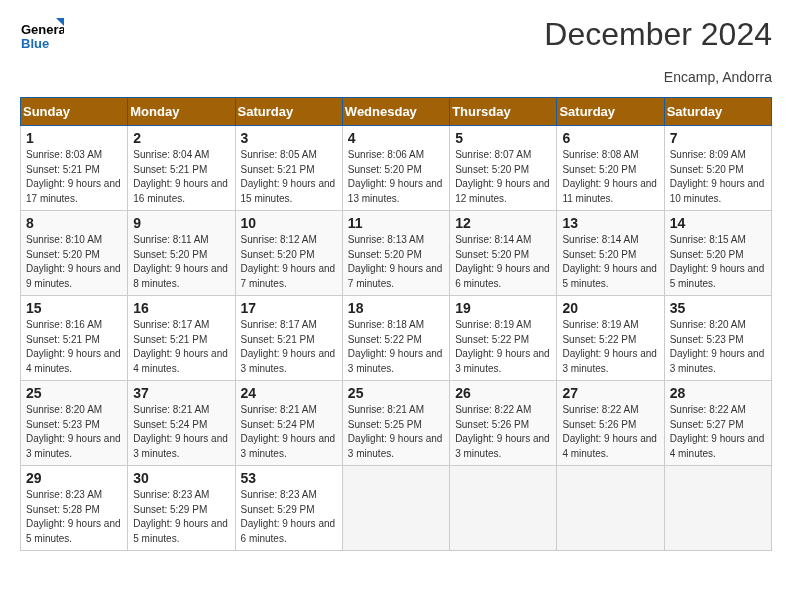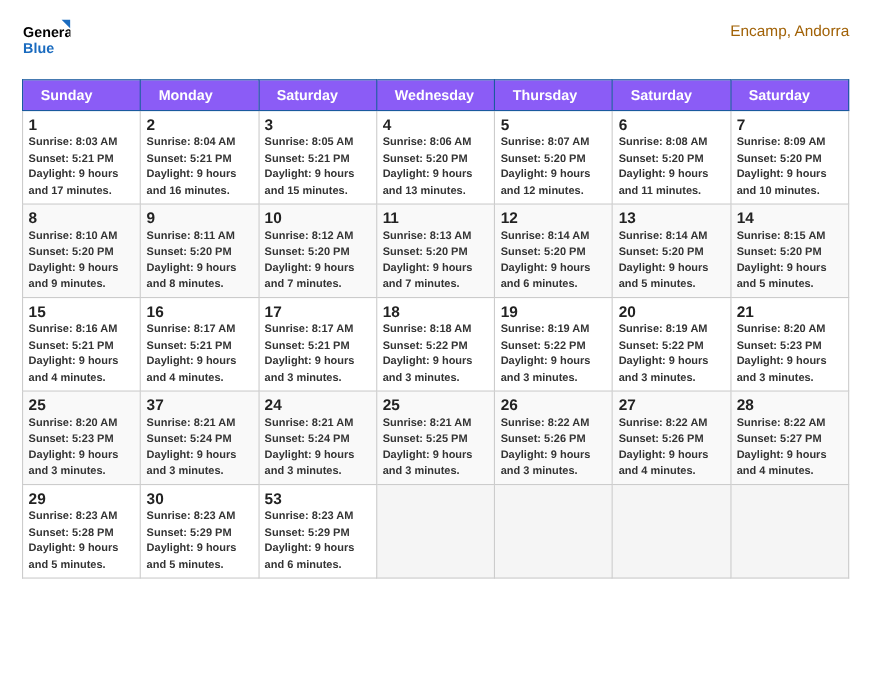--- a/index.html
+++ b/index.html
@@ -30,35 +30,35 @@
     .title-block {
       text-align: right;
     }
     .month-title {
       font-size: 32px;
       font-weight: normal;
       color: #333;
     }
     .location {
       font-size: 14px;
-      color: #a16207;
-      margin-top: 4px;
+      color: #404040;
+      margin-top: 16px;
     }
     
     .calendar {
       width: 100%;
       border-collapse: collapse;
       font-size: 11px;
     }
     .calendar thead tr th {
-      background: #8b5cf6;
+      background: #a16207;
       color: #fff;
       font-weight: bold;
       font-size: 13px;
-      padding: 6px 16px;
+      padding: 6px 2px;
       text-align: left;
       border: 1px solid #1a5a9e;
     }
     .calendar tbody tr td {
       vertical-align: top;
       border: 1px solid #ccc;
       padding: 4px 5px;
       background: #fff;
       min-height: 80px;
       width: 14.28%;
@@ -70,21 +70,20 @@
       font-size: 14px;
       font-weight: bold;
       color: #222;
       display: block;
       margin-bottom: 2px;
     }
     .day-info {
       font-size: 10px;
       color: #333;
       line-height: 1.45;
-      font-weight: bold;
     }
     .calendar tbody tr:nth-child(even) td {
       background: #f9f9f9;
     }
     .calendar tbody tr:nth-child(even) td.empty {
       background: #efefef;
     }
   </style>
 </head>
 <body>
@@ -95,20 +94,21 @@
   <div style="display:flex;align-items:center;gap:4px;">
     <svg width="44" height="44" viewBox="0 0 44 44">
       <rect x="0" y="0" width="44" height="44" fill="white"></rect>
       <text x="1" y="18" font-size="13" font-weight="bold" font-family="Arial" fill="#000">General</text>
       <text x="1" y="32" font-size="13" font-weight="bold" font-family="Arial" fill="#1a6bbf">Blue</text>
       <polygon points="36,2 44,2 44,10" fill="#1a6bbf"></polygon>
     </svg>
   </div>
 </div>
     <div class="title-block">
+      <div class="month-title">December 2024</div>
       <div class="location">Encamp, Andorra</div>
     </div>
   </div>
 
   <table class="calendar">
     <thead>
       <tr>
       <th>Sunday</th>
           <th>Monday</th>
           <th>Saturday</th>
@@ -278,21 +278,21 @@
       </td>
           <td>
         <span class="day-num">20</span>
         <div class="day-info">
           Sunrise: 8:19 AM<br>
           Sunset: 5:22 PM<br>
           Daylight: 9 hours and 3 minutes.
         </div>
       </td>
           <td>
-        <span class="day-num">21</span>
+        <span class="day-num">35</span>
         <div class="day-info">
           Sunrise: 8:20 AM<br>
           Sunset: 5:23 PM<br>
           Daylight: 9 hours and 3 minutes.
         </div>
       </td>
         </tr>
         <tr>
           <td>
         <span class="day-num">25</span>

